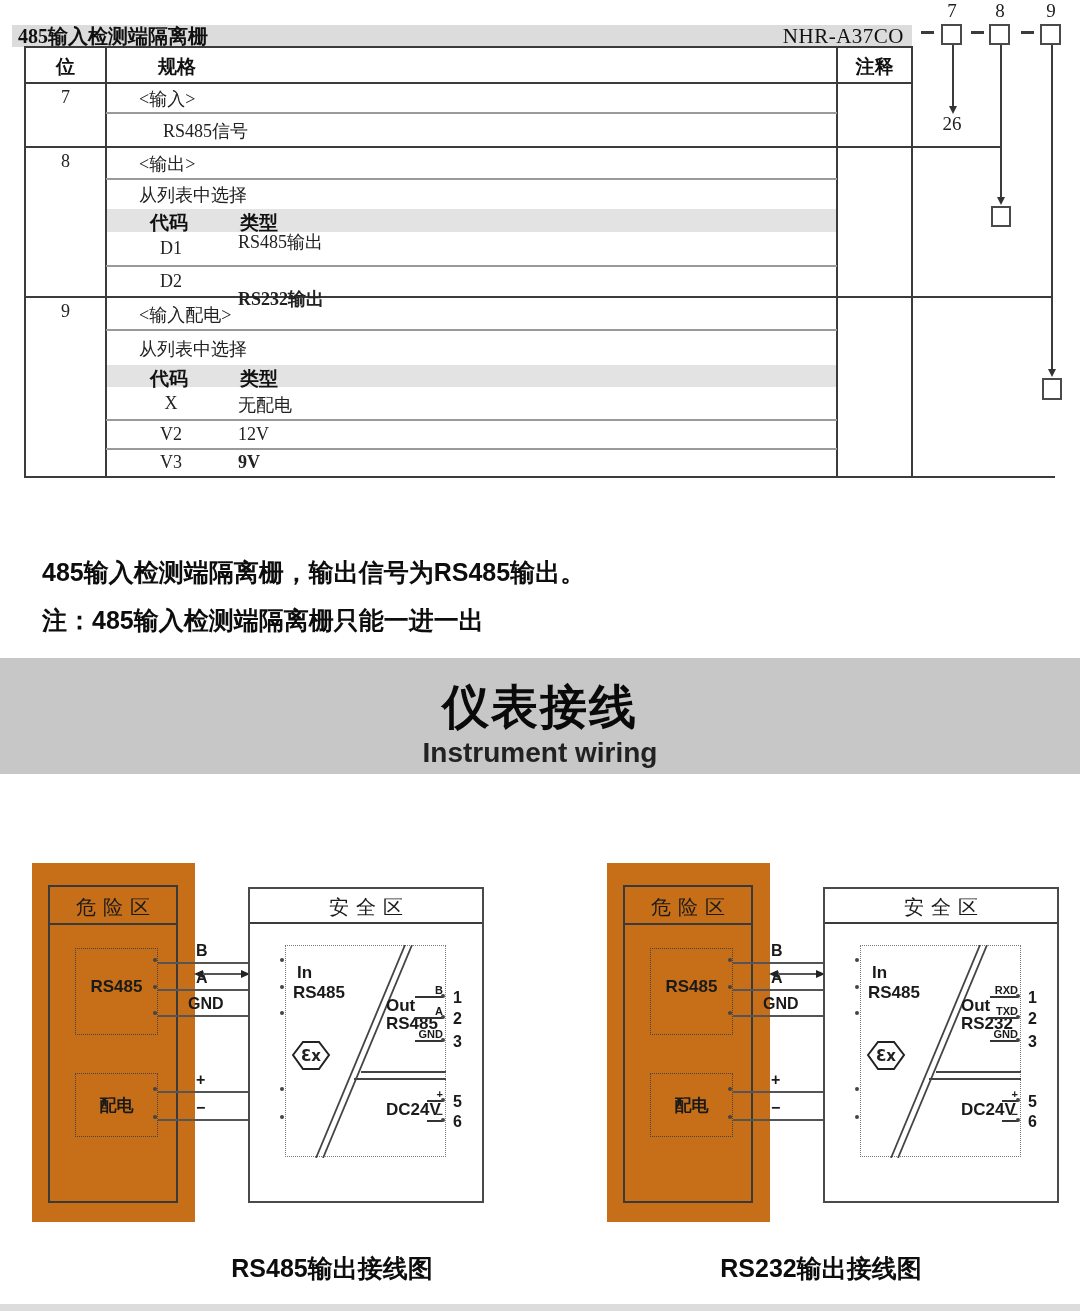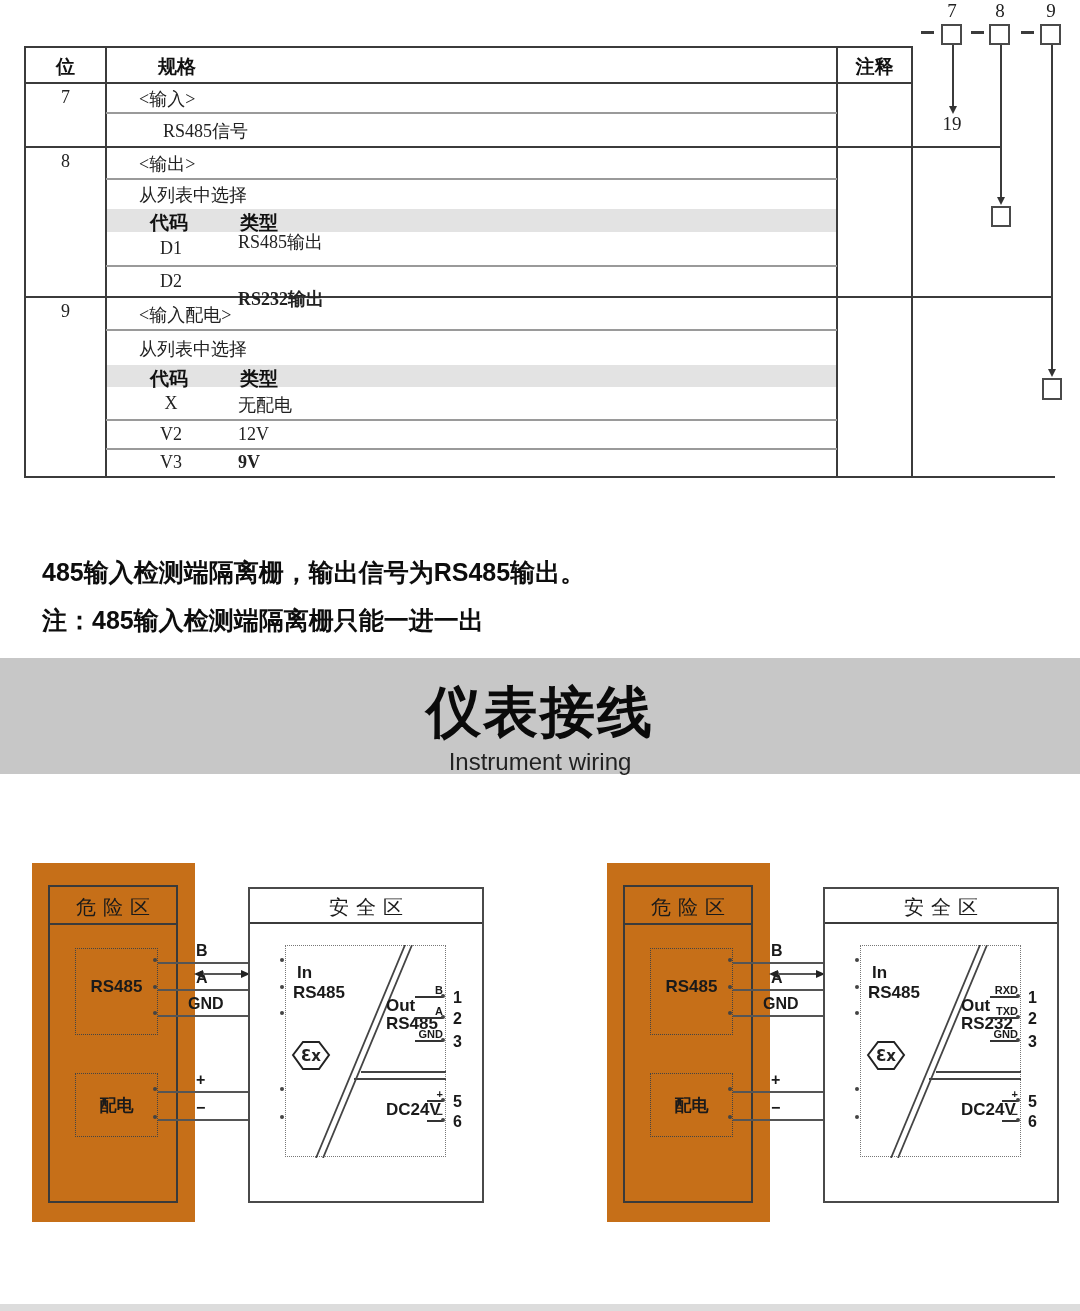--- a/index.html
+++ b/index.html
@@ -16,45 +16,49 @@
   .titlebar .m{font-size:21px;color:#111;padding-right:8px;letter-spacing:.5px;}
   .digit{font-size:19px;color:#222;text-align:center;}
   .codebox{border:2px solid #4a4a4a;background:#fff;}
   .arrow-down{width:0;height:0;border-left:4px solid transparent;border-right:4px solid transparent;border-top:8px solid #333;}
   .arrow-left{width:0;height:0;border-top:4px solid transparent;border-bottom:4px solid transparent;border-right:9px solid #222;}
   .arrow-right{width:0;height:0;border-top:4px solid transparent;border-bottom:4px solid transparent;border-left:9px solid #222;}
   .cell{font-size:18px;color:#222;}
   .hdr{font-weight:bold;font-size:19px;color:#111;}
   .note-line{font-weight:bold;font-size:25px;color:#0d0d0d;white-space:nowrap;}
   .banner{left:0;top:658px;width:1080px;height:116px;background:#c7c7c7;text-align:center;}
-  .banner .bt{font-size:55px;font-weight:bold;color:#0a0a0a;margin-top:18px;letter-spacing:2px;}
-  .banner .bs{font-size:24px;color:#222;margin-top:-2px;}
+  .banner .bt{font-size:47px;font-weight:bold;color:#0a0a0a;margin-top:18px;letter-spacing:2px;}
+  .banner .bs{font-size:28px;color:#222;margin-top:-2px;font-weight:bold;}
   .zone-label{font-size:20px;color:#1a1a1a;text-align:center;letter-spacing:7px;text-indent:7px;}
   .dlabel{font-weight:bold;color:#1a1a1a;font-size:16px;white-space:nowrap;}
   .dlabel17{font-weight:bold;color:#1a1a1a;font-size:17px;white-space:nowrap;}
   .term{width:10px;height:10px;border:2px solid #444;border-radius:50%;background:#fff;}
   .minilabel{font-weight:bold;font-size:11px;color:#1a1a1a;text-align:right;
              border-bottom:2px solid #333;line-height:12px;}
   .caption{font-weight:bold;font-size:25px;color:#0d0d0d;text-align:center;white-space:nowrap;}
   .wire{background:#555;}
   svg{display:block;}
 </style>
 </head>
 <body>
 
 <div class="page">
 
+  <div class="abs titlebar" style="background: rgb(220, 220, 220);">
+    <span class="t serif">485输入检测端隔离栅</span>
+    <span class="m serif">NHR-A37CO</span>
+  </div>
 
   <div id="codeDiagram" class="abs" style="left:0;top:0;width:1080px;height:500px;">
       <div class="abs digit serif ctr" style="left: 937px; top: 0px; width: 30px;">7</div>
       <div class="abs codebox" style="left: 941px; top: 24px; width: 21px; height: 21px;"></div>
       <div class="abs line" style="left: 921px; top: 31px; width: 13px; height: 3px;"></div>
       <div class="abs line" style="left: 952px; top: 45px; width: 2px; height: 61px;"></div>
       <div class="abs arrow-down" style="left: 949px; top: 106px; width: 0px; height: 0px;"></div>
-      <div class="abs digit serif ctr" style="left: 936px; top: 113px; width: 32px;">19</div>
+      <div class="abs digit serif ctr" style="left: 936px; top: 113px; width: 32px;">26</div>
       <div class="abs digit serif ctr" style="left: 985px; top: 0px; width: 30px;">8</div>
       <div class="abs codebox" style="left: 989px; top: 24px; width: 21px; height: 21px;"></div>
       <div class="abs line" style="left: 971px; top: 31px; width: 13px; height: 3px;"></div>
       <div class="abs line" style="left: 1000px; top: 45px; width: 2px; height: 152px;"></div>
       <div class="abs arrow-down" style="left: 997px; top: 197px; width: 0px; height: 0px;"></div>
       <div class="abs codebox" style="left: 991px; top: 206px; width: 20px; height: 21px;"></div>
       <div class="abs digit serif ctr" style="left: 1036px; top: 0px; width: 30px;">9</div>
       <div class="abs codebox" style="left: 1040px; top: 24px; width: 21px; height: 21px;"></div>
       <div class="abs line" style="left: 1021px; top: 31px; width: 13px; height: 3px;"></div>
       <div class="abs line" style="left: 1051px; top: 45px; width: 2px; height: 324px;"></div>
@@ -274,15 +278,17 @@
         <div class="abs dlabel17" style="left: 961px; top: 1100px;">DC24V</div>
         <div class="abs minilabel" style="left: 1002px; top: 1088px; width: 16px;">+</div>
         <div class="abs term" style="left: 1016px; top: 1098px; width: 0px; height: 0px;"></div>
         <div class="abs dlabel" style="left: 1028px; top: 1093px;">5</div>
         <div class="abs minilabel" style="left: 1002px; top: 1108px; width: 16px;">−</div>
         <div class="abs term" style="left: 1016px; top: 1118px; width: 0px; height: 0px;"></div>
         <div class="abs dlabel" style="left: 1028px; top: 1113px;">6</div>
       </div>
     </div>
 
+  <div class="abs caption" style="left:132px;top:1252px;width:400px;">RS485输出接线图</div>
+  <div class="abs caption" style="left:621px;top:1252px;width:400px;">RS232输出接线图</div>
 
   <div class="abs" style="left:0;top:1304px;width:1080px;height:7px;background:#dcdcdc;"></div>
 </div>
 
 </body></html>

